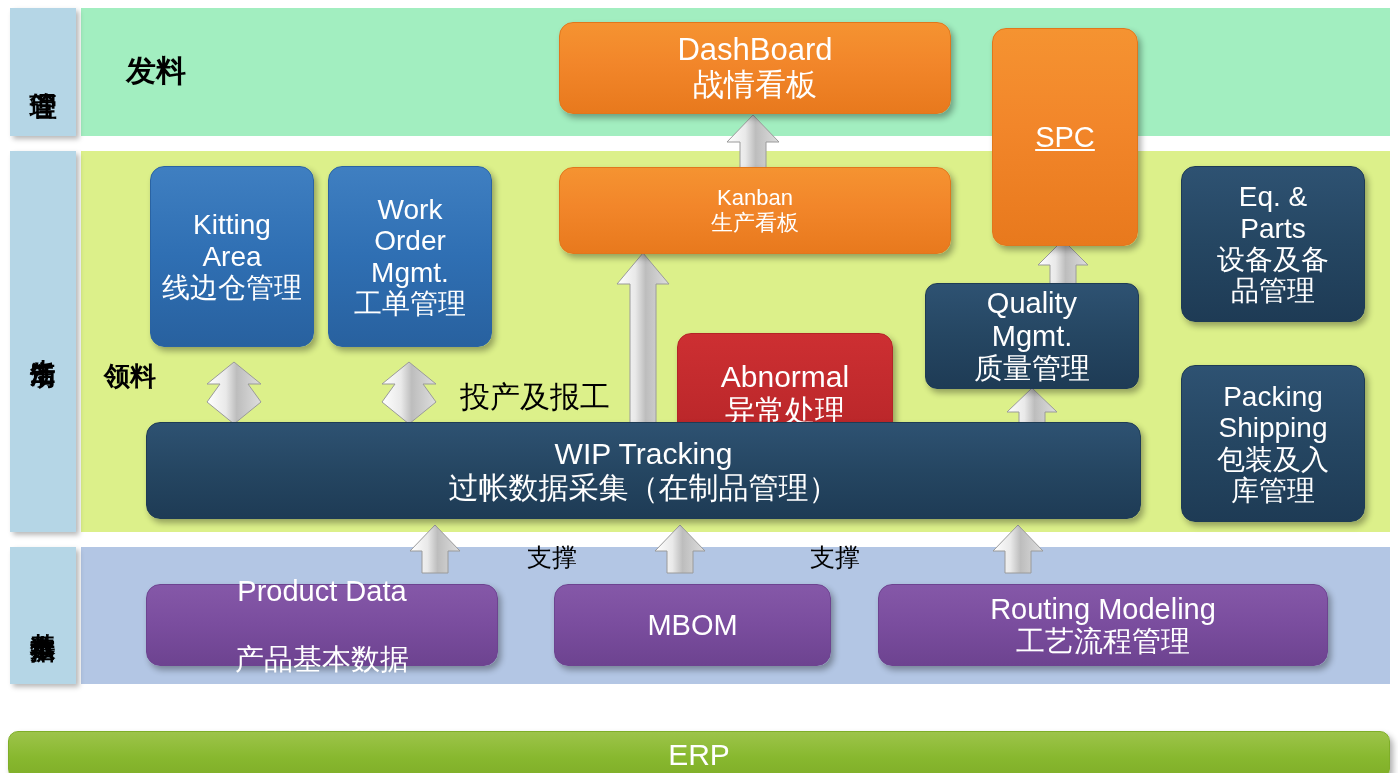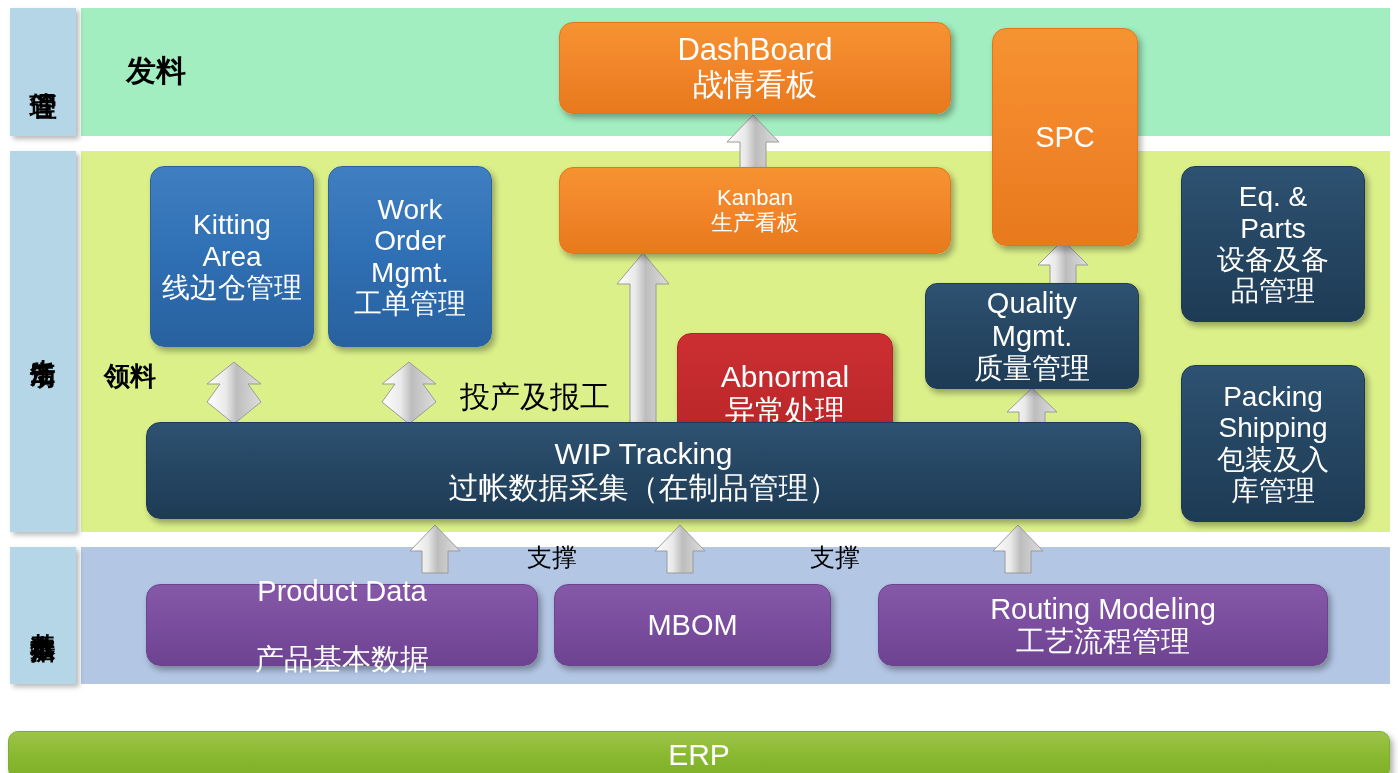--- a/index.html
+++ b/index.html
@@ -190,21 +190,21 @@
 
   <div class="caption thin" style="left:527px;top:541px;font-size:25px;">支撑</div>
 
   <div class="caption thin" style="left:810px;top:541px;font-size:25px;">支撑</div>
 
   <div class="node n-orange" style="left:559px;top:22px;width:392px;height:92px;font-size:31px;">
     <span class="en">DashBoard</span>
     <span class="cn">战情看板</span>
   </div>
 
-  <div class="node n-orange" style="left:992px;top:28px;width:146px;height:218px;font-size:29px;">
+  <div class="node n-orange" style="left:992px;top:28px;width:146px;height:218px;font-size:29px;text-decoration:underline;">
     <span class="en">SPC</span>
   </div>
 
   <div class="node n-blue" style="left:150px;top:166px;width:164px;height:181px;font-size:28px;">
     <span class="en">Kitting</span>
     <span class="en">Area</span>
     <span class="cn">线边仓管理</span>
   </div>
 
   <div class="node n-blue" style="left:328px;top:166px;width:164px;height:181px;font-size:28px;">
@@ -242,21 +242,21 @@
     <span class="en">Shipping</span>
     <span class="cn">包装及入</span>
     <span class="cn">库管理</span>
   </div>
 
   <div class="node n-navy" style="left:146px;top:422px;width:995px;height:97px;font-size:30px;">
     <span class="en">WIP Tracking</span>
     <span class="cn">过帐数据采集（在制品管理）</span>
   </div>
 
-  <div class="node n-purple" style="left:146px;top:584px;width:392px;height:82px;font-size:29px;gap:36px;">
+  <div class="node n-purple" style="left:146px;top:584px;width:352px;height:82px;font-size:29px;gap:36px;">
     <span class="en">Product Data</span>
     <span class="cn">产品基本数据</span>
   </div>
 
   <div class="node n-purple" style="left:554px;top:584px;width:277px;height:82px;font-size:29px;">
     <span class="en">MBOM</span>
   </div>
 
   <div class="node n-purple" style="left:878px;top:584px;width:450px;height:82px;font-size:29px;">
     <span class="en">Routing Modeling</span>

